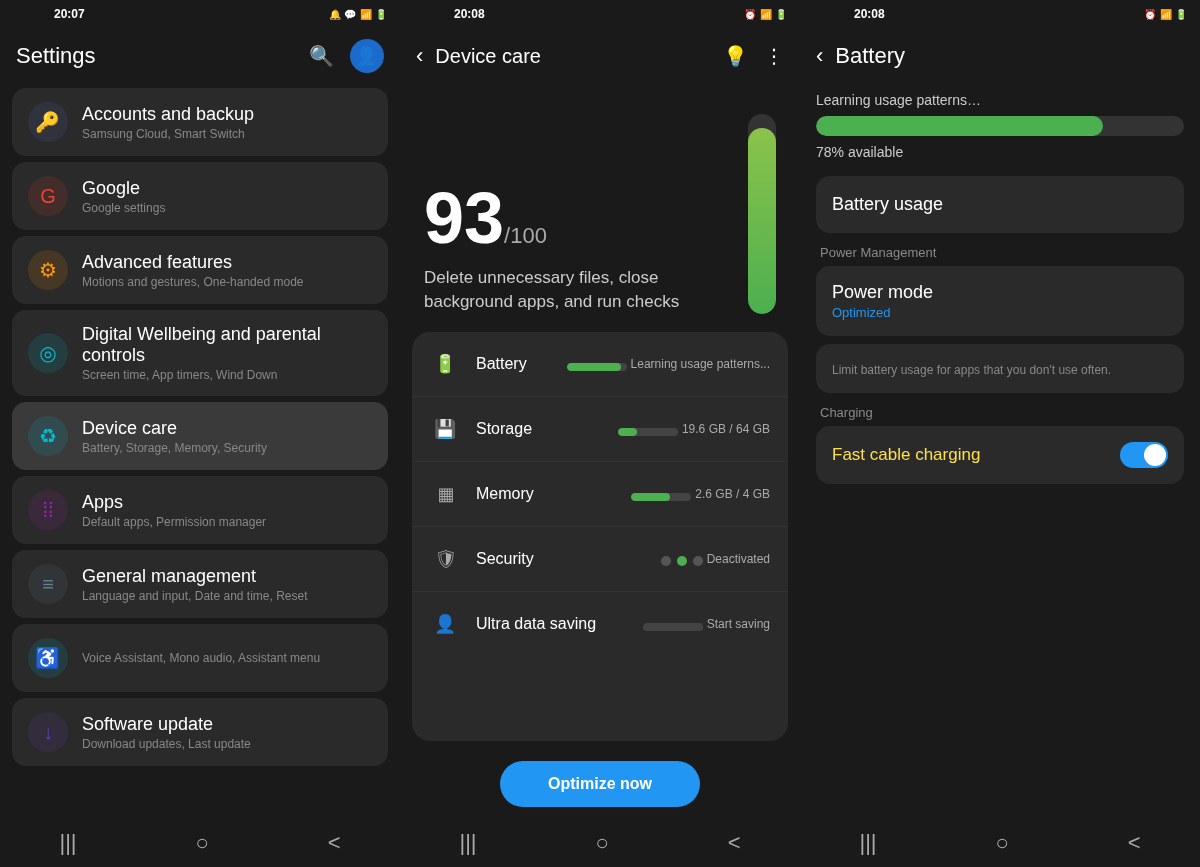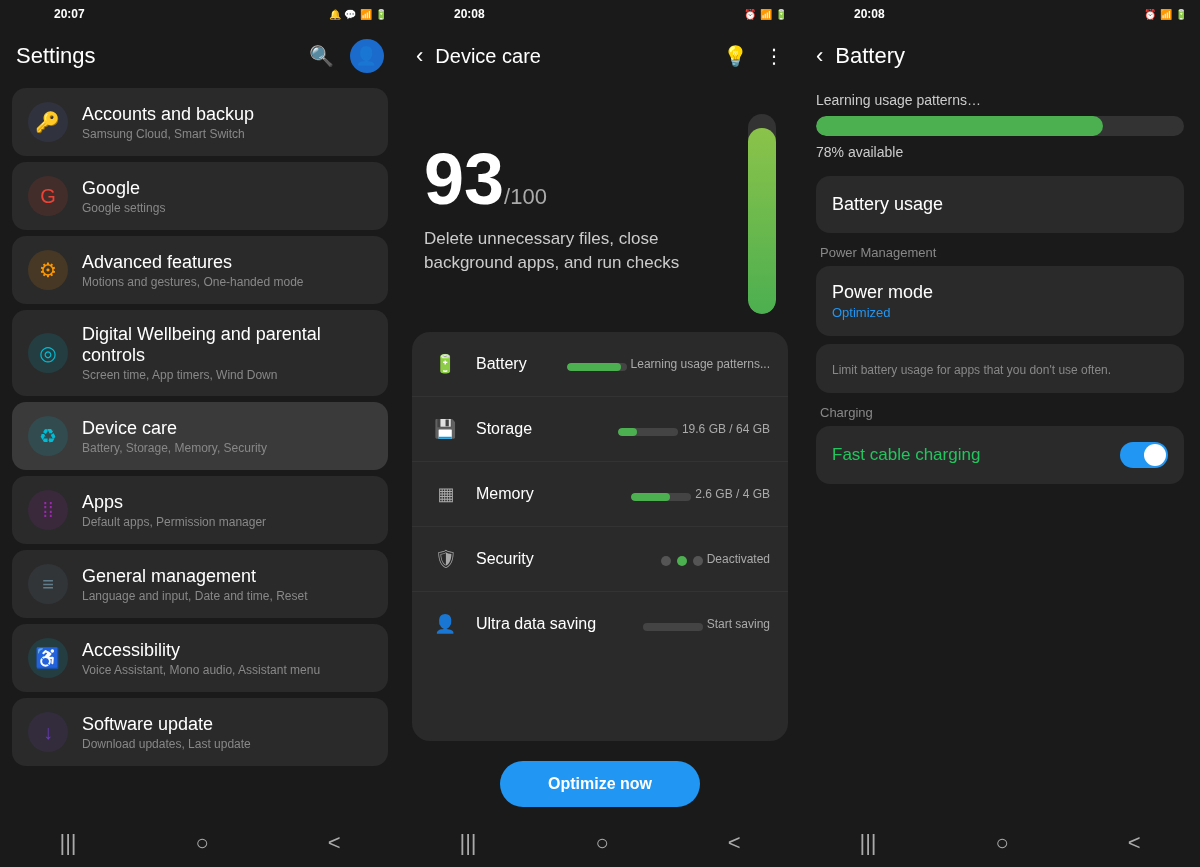--- a/index.html
+++ b/index.html
@@ -174,21 +174,21 @@
     .header-action-icon {
       color: #fff;
       font-size: 20px;
       cursor: pointer;
     }
 
     
     .score-area {
       padding: 20px 24px 10px;
       display: flex;
-      align-items: center;
+      align-items: flex-end;
       gap: 20px;
       flex: 0 0 auto;
     }
     .score-left { flex: 1; }
     .score-number {
       font-size: 72px;
       font-weight: 700;
       color: #fff;
       line-height: 1;
     }
@@ -409,21 +409,21 @@
       margin-bottom: 8px;
     }
     .charging-item {
       display: flex;
       align-items: center;
       justify-content: space-between;
     }
     .charging-title {
       font-size: 17px;
       font-weight: 500;
-      color: #22c55e;
+      color: #fde047;
     }
 
     
     .toggle-switch {
       width: 48px;
       height: 26px;
       border-radius: 13px;
       background: #2196F3;
       position: relative;
       cursor: pointer;
@@ -515,21 +515,20 @@
       <div class="settings-item">
     <div class="settings-item-icon" style="background:#607d8b22; color:#607d8b; font-size:20px">≡</div>
     <div class="settings-item-text">
       <div class="settings-item-title">General management</div>
       <div class="settings-item-subtitle">Language and input, Date and time, Reset</div>
     </div>
   </div>
       <div class="settings-item">
     <div class="settings-item-icon" style="background:#00bcd422; color:#00bcd4; font-size:20px">♿</div>
     <div class="settings-item-text">
-      <div class="settings-item-title">Accessibility</div>
       <div class="settings-item-subtitle">Voice Assistant, Mono audio, Assistant menu</div>
     </div>
   </div>
       <div class="settings-item">
     <div class="settings-item-icon" style="background:#673ab722; color:#673ab7; font-size:20px">↓</div>
     <div class="settings-item-text">
       <div class="settings-item-title">Software update</div>
       <div class="settings-item-subtitle">Download updates, Last update</div>
     </div>
   </div>

